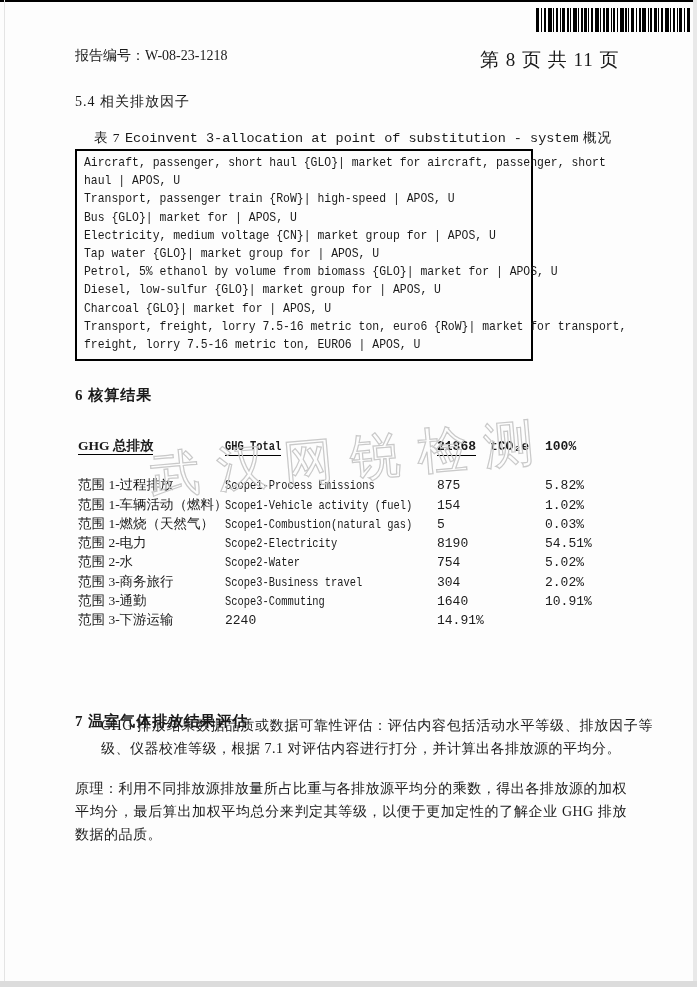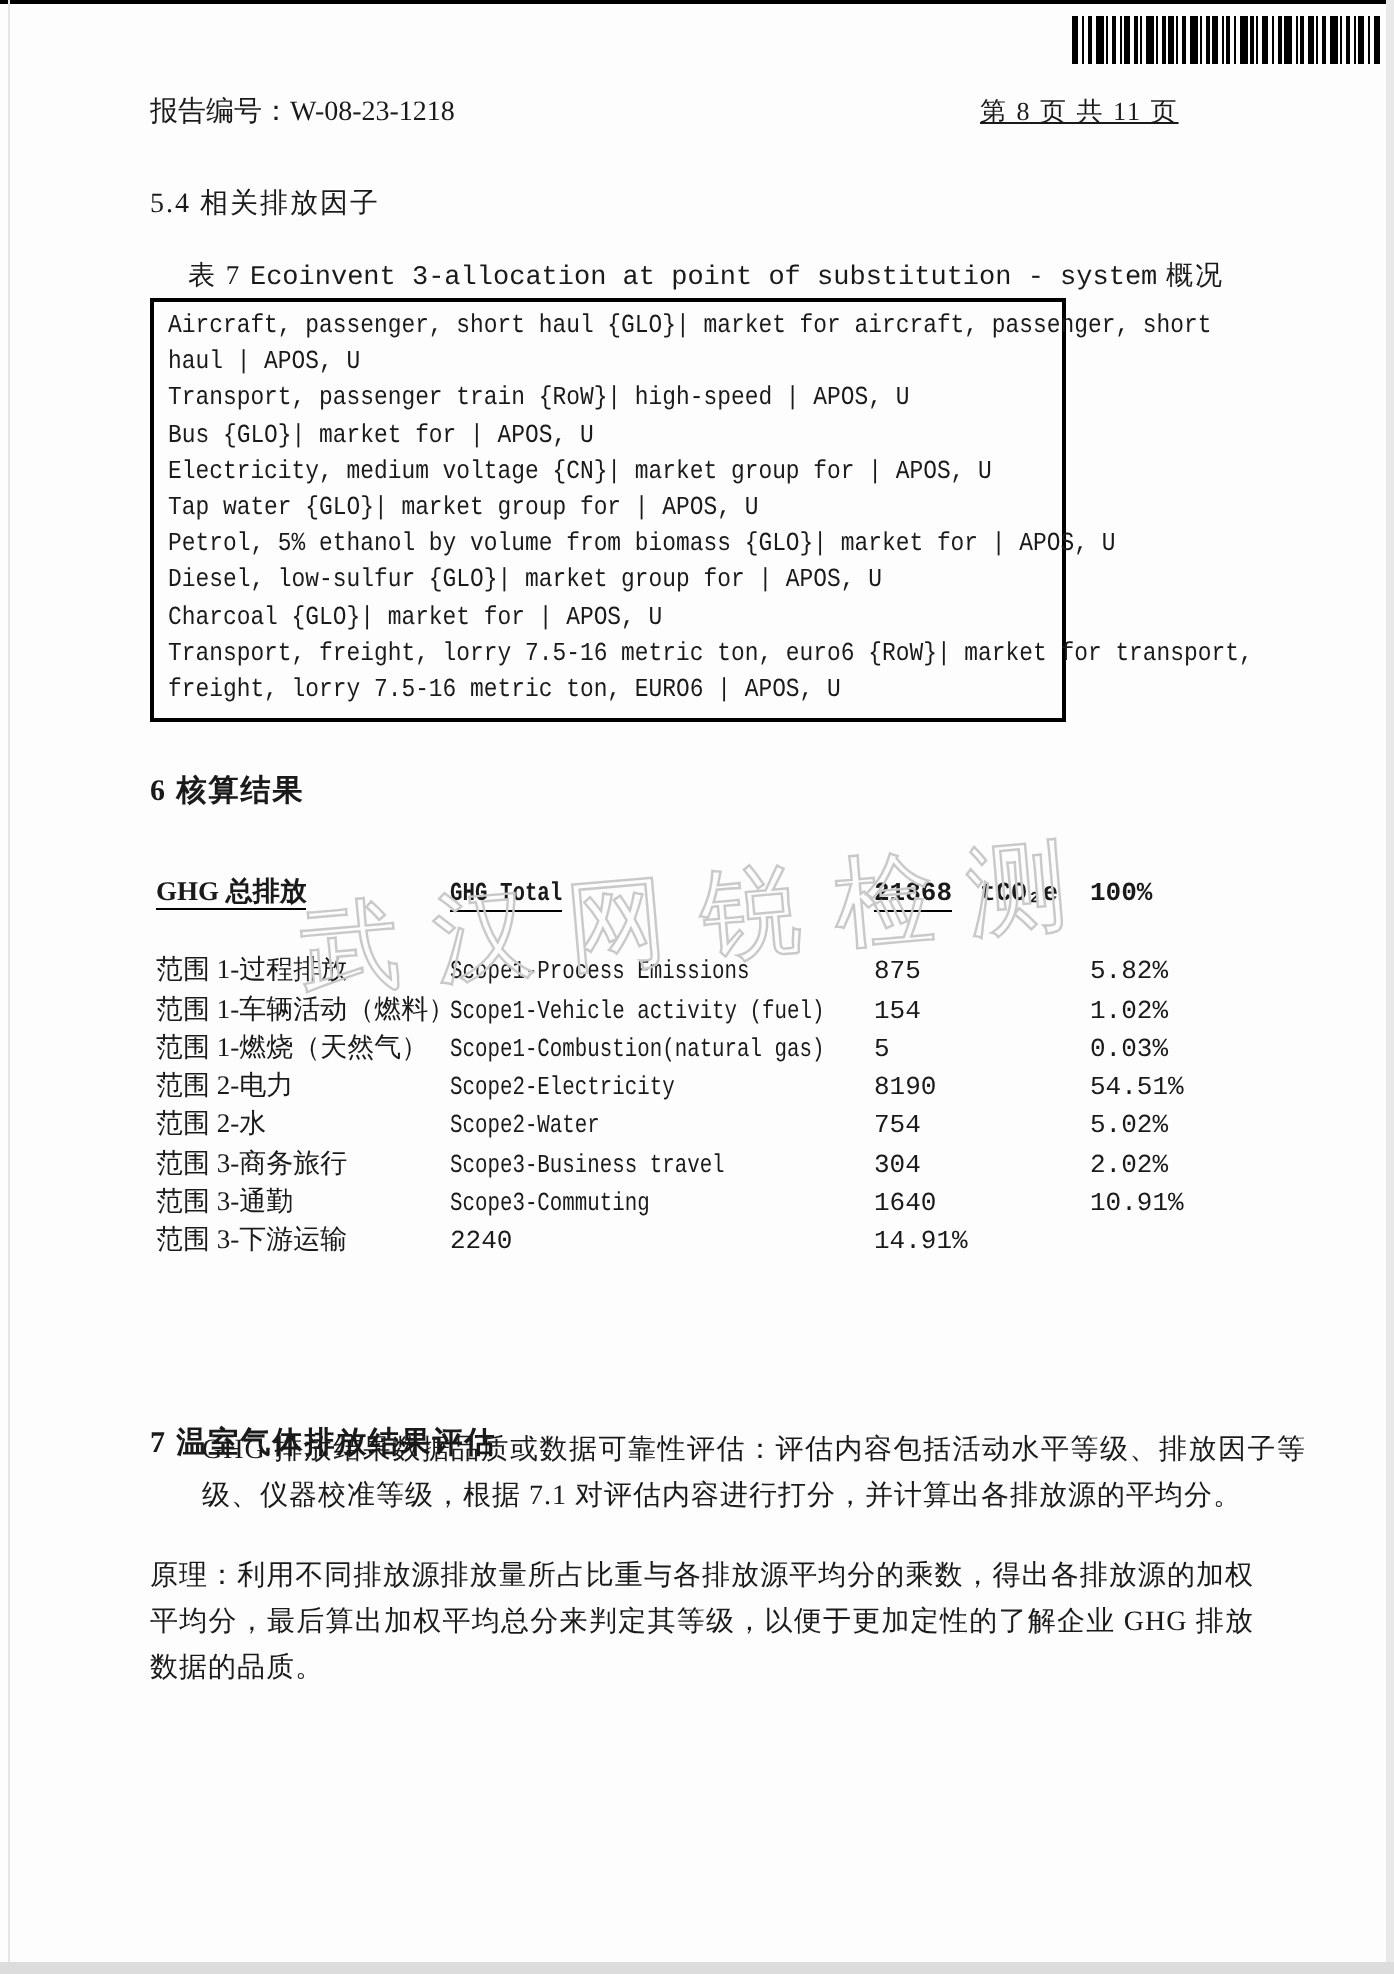--- a/index.html
+++ b/index.html
@@ -8,21 +8,21 @@
     font-family:"Liberation Serif","DejaVu Serif",serif;color:#1a1a1a;
   }
   .mono{font-family:"Liberation Mono","DejaVu Sans Mono",monospace;}
   .abs{position:absolute;}
   .top-edge{top:0;left:0;width:697px;height:2px;background:#000;}
   .left-edge{top:0;left:4px;width:1px;height:987px;background:#e4e4e4;}
   .right-edge{top:0;right:0;width:4px;height:987px;background:#e9e9e9;}
   .bottom-edge{bottom:0;left:0;width:697px;height:6px;background:#dcdcdc;}
   .barcode{left:536px;top:8px;width:154px;height:24px;}
   .hdr-left{left:75px;top:47px;font-size:14px;}
-  .hdr-right{left:490px;top:47px;font-size:13px;letter-spacing:1px;text-decoration:underline;}
+  .hdr-right{left:480px;top:47px;font-size:19px;letter-spacing:1px;}
   .h54{left:75px;top:93px;font-size:14px;letter-spacing:1px;}
   .t7title{left:75px;top:129px;width:556px;text-align:center;font-size:13.5px;}
   .t7title .cjk{letter-spacing:1px;}
   .factor-box{
     left:75px;top:149px;width:458px;box-sizing:border-box;
     border:2px solid #000;padding:3px 7px 5px 7px;
     font-size:13px;line-height:18.2px;
   }
   .factor-box .line{white-space:nowrap;transform:scaleX(0.88);transform-origin:0 50%;}
   .h6{left:75px;top:386px;font-size:15px;font-weight:bold;letter-spacing:1px;}

